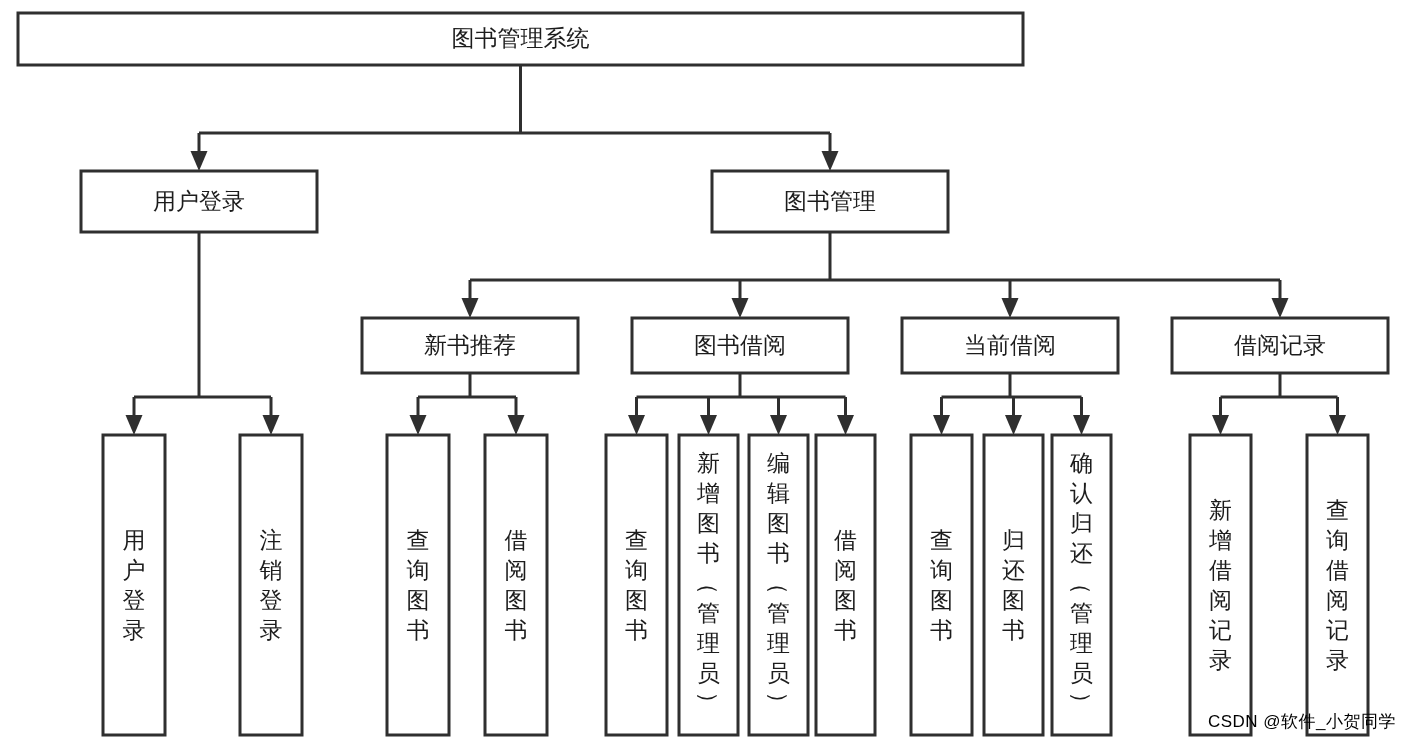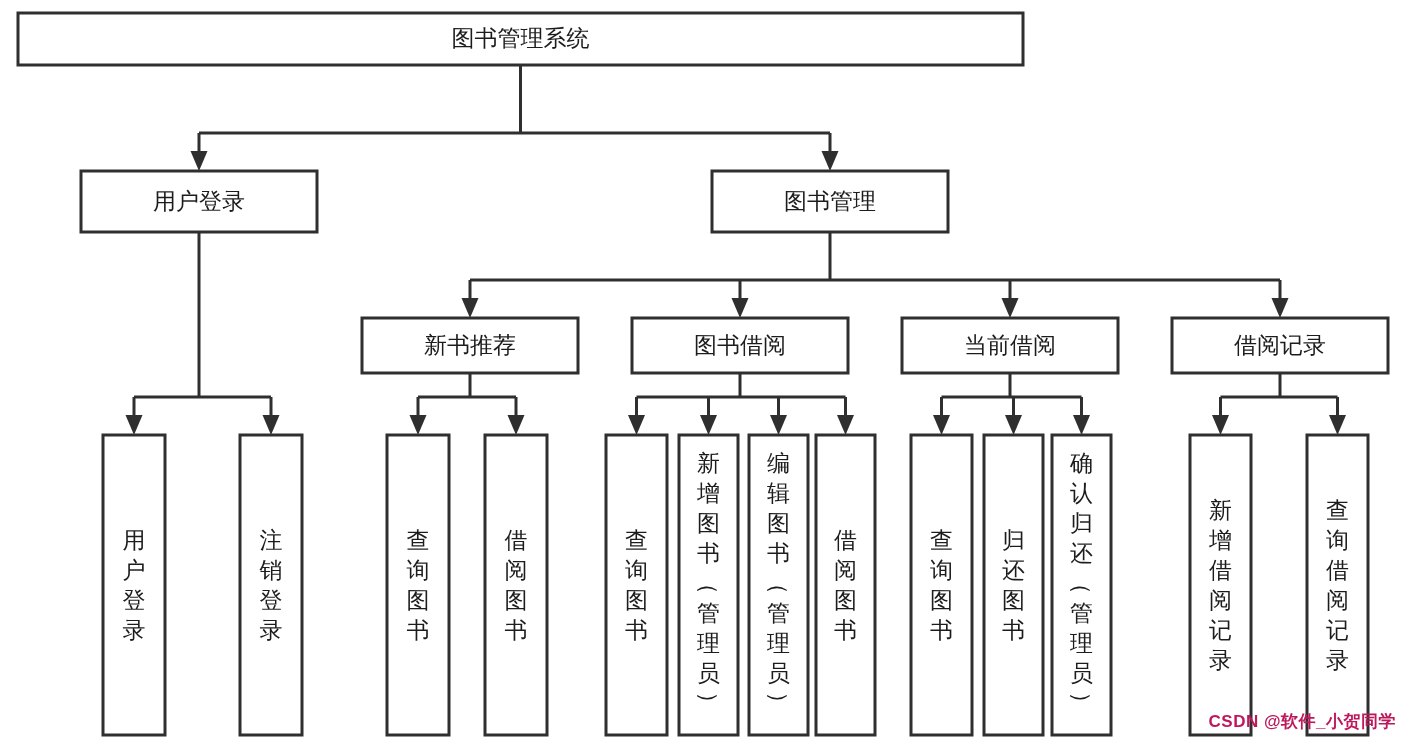--- a/index.html
+++ b/index.html
@@ -54,25 +54,24 @@
     font-family: "Liberation Sans", "DejaVu Sans", sans-serif;
     font-size: 23px;
     text-anchor: middle;
   }
   .watermark {
     position: absolute;
     right: 9px;
     bottom: 5px;
     font-family: "Liberation Sans", "DejaVu Sans", sans-serif;
     font-size: 17px;
-    color: #be185d;
+    color: #000000;
     letter-spacing: 0.5px;
     white-space: nowrap;
     pointer-events: none;
-    font-weight: bold;
   }
 </style>
 </head>
 <body>
 
 <div id="diagram-root">
   <svg class="diagram" id="diagram-svg" viewBox="0 0 1405 747" xmlns="http://www.w3.org/2000/svg">
       <g>
         <line x1="520.5" y1="65" x2="520.5" y2="133" class="edge-line"></line>
         <line x1="199" y1="133" x2="830" y2="133" class="edge-line"></line>

